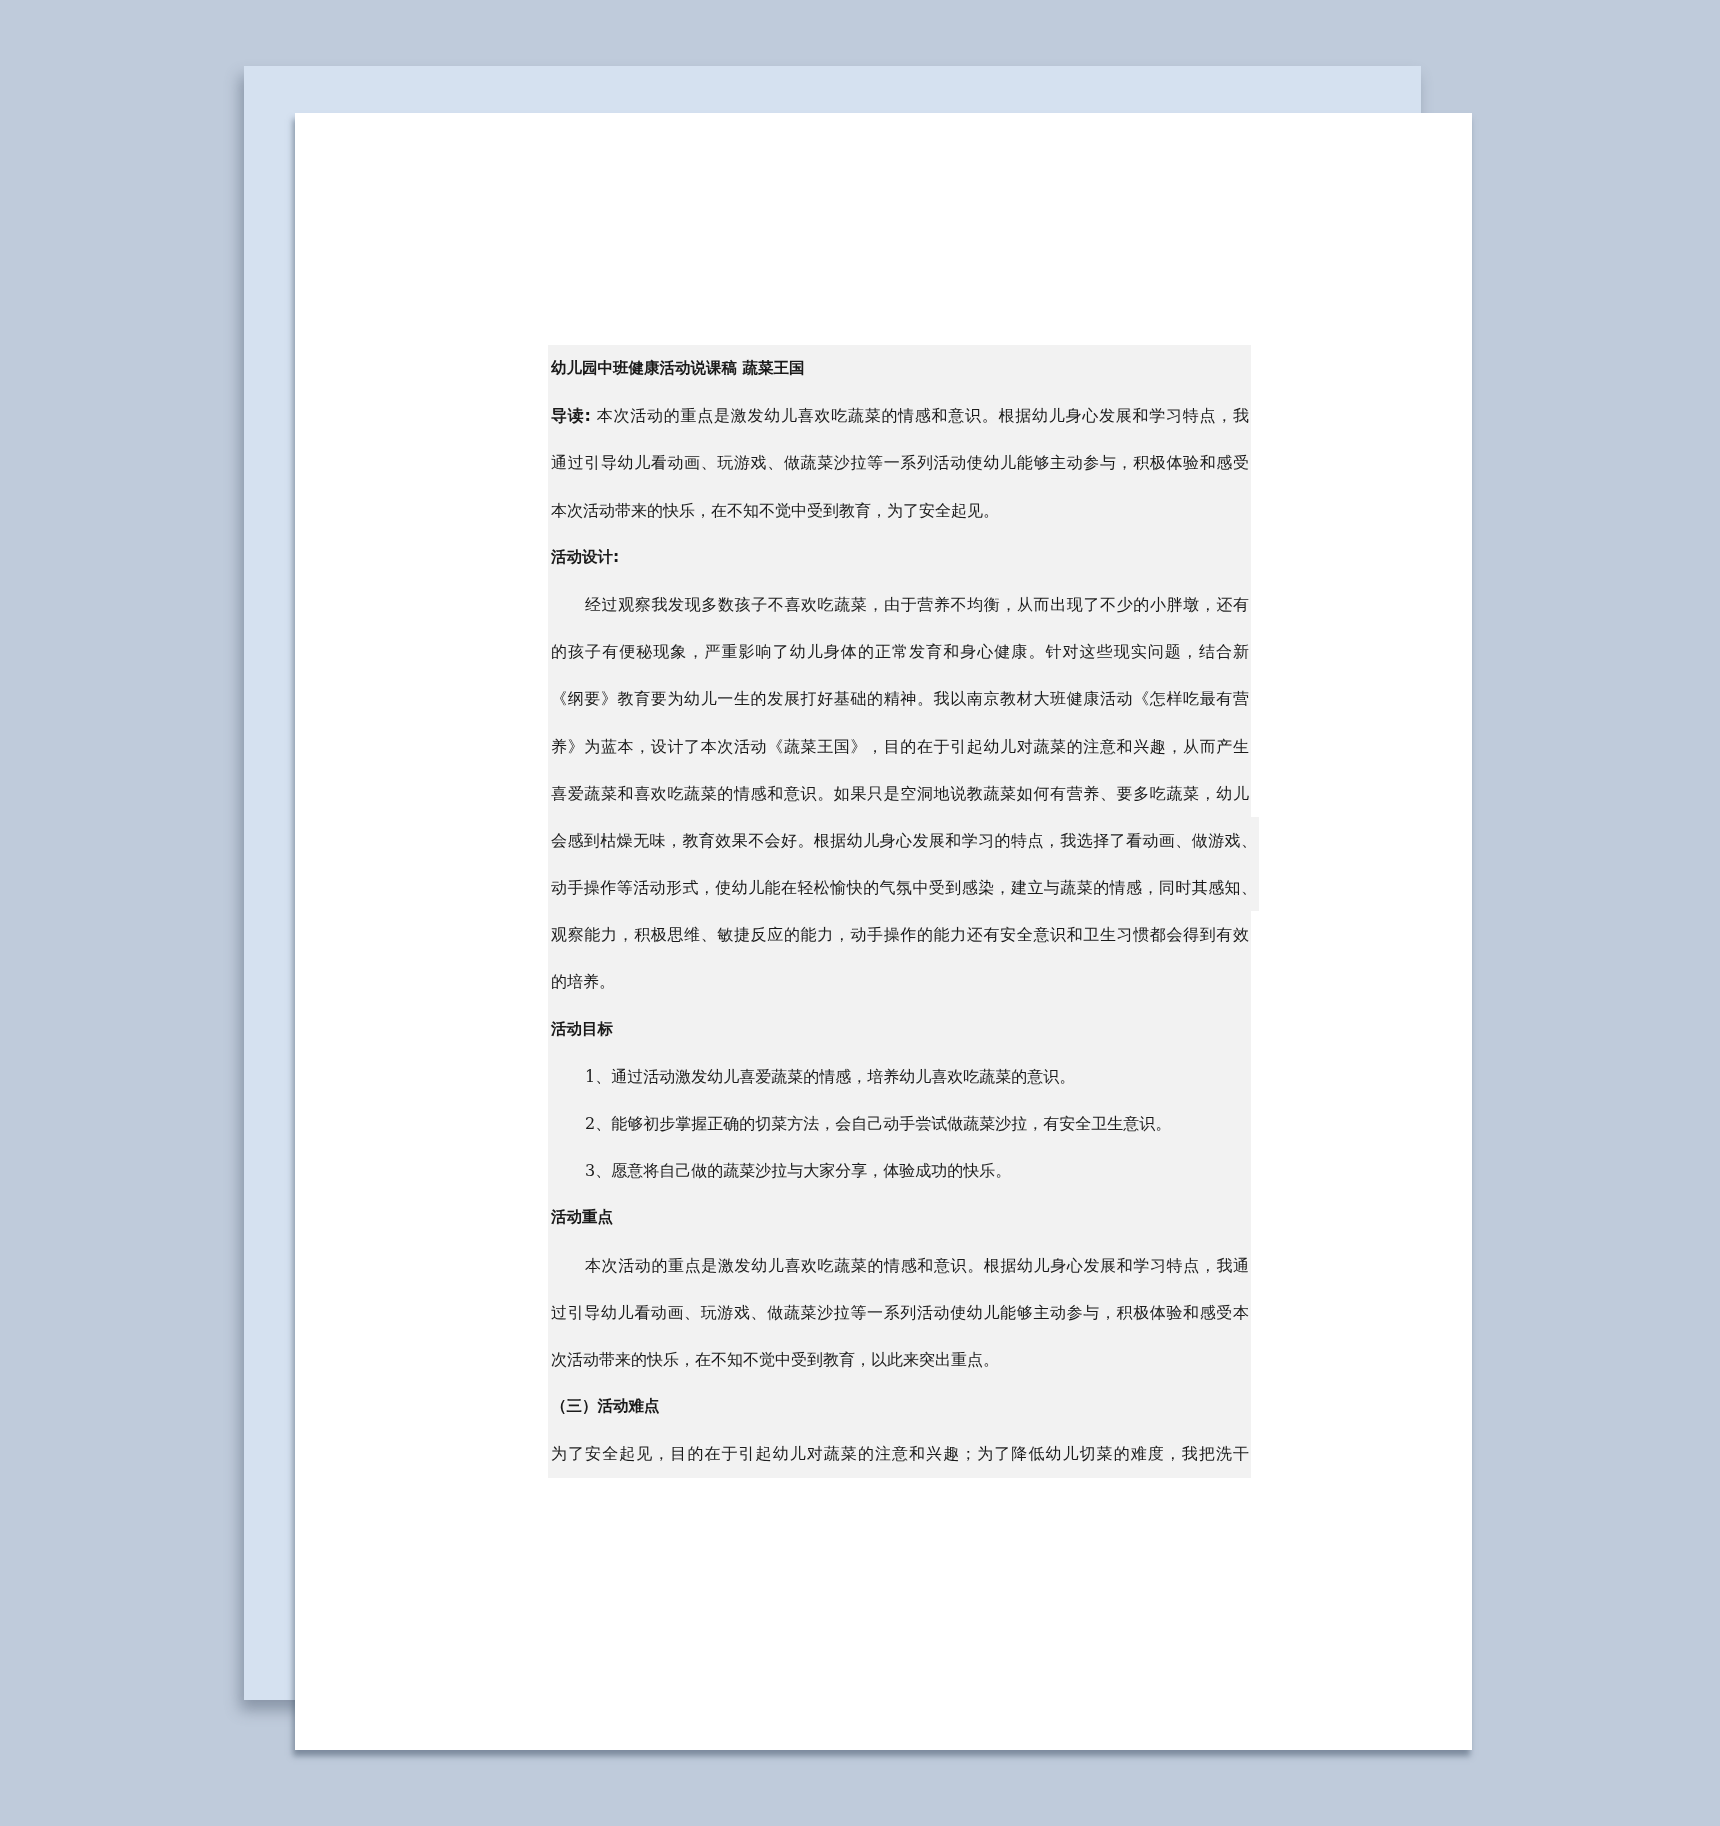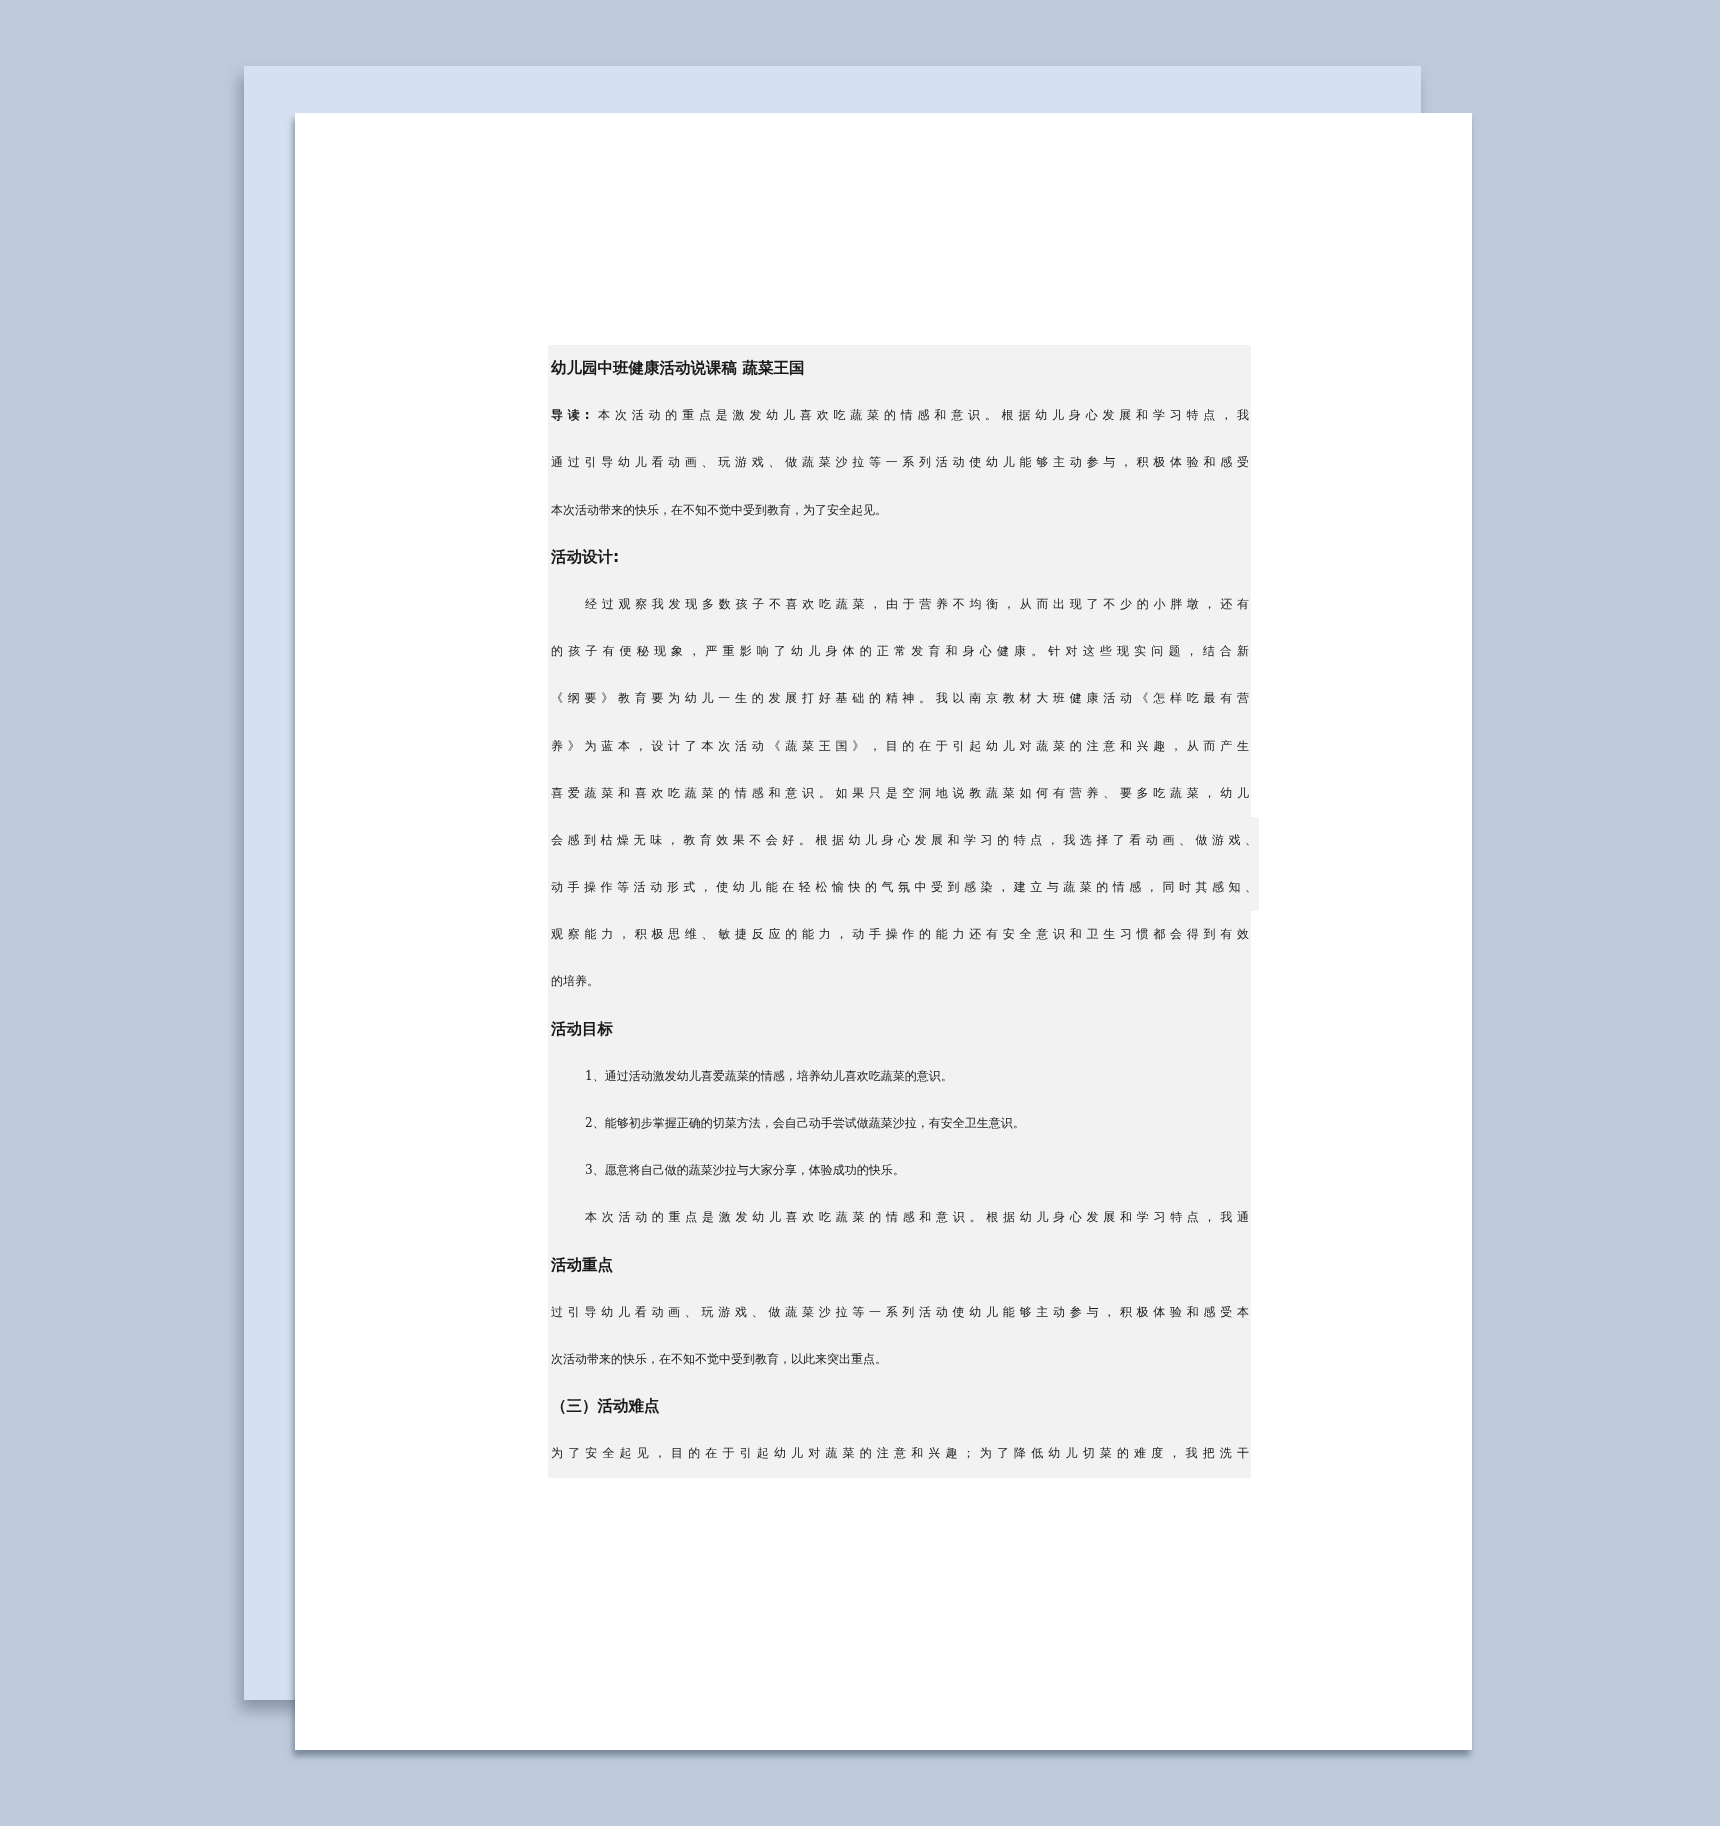--- a/index.html
+++ b/index.html
@@ -22,21 +22,21 @@
     box-shadow: -2px 6px 6px rgba(70,85,105,0.55);
   }
   .content {
     position: absolute; left: 530px; top: 345px;
     width: 703px;
     margin-left: 18px;
   }
   .line {
     height: 47.2px;
     line-height: 47.2px;
-    font-size: 12px;
+    font-size: 16px;
     color: #1a1a1a;
     white-space: nowrap;
     background: #f2f2f2;
     padding-left: 3px;
     box-sizing: border-box;
   }
   .line.wide { width: 711px; }
   .bold { font-weight: bold; font-family: "DejaVu Sans", "Liberation Sans", sans-serif; font-size: 15.5px; }
   .indent { padding-left: 37px; }
   .lead-label { font-weight: bold; font-family: "DejaVu Sans", "Liberation Sans", sans-serif; }
@@ -64,20 +64,20 @@
   <div class="line just wide">会感到枯燥无味，教育效果不会好。根据幼儿身心发展和学习的特点，我选择了看动画、做游戏、</div>
   <div class="line just wide">动手操作等活动形式，使幼儿能在轻松愉快的气氛中受到感染，建立与蔬菜的情感，同时其感知、</div>
   <div class="line just">观察能力，积极思维、敏捷反应的能力，动手操作的能力还有安全意识和卫生习惯都会得到有效</div>
   <div class="line">的培养。</div>
 
   <div class="line bold">活动目标</div>
   <div class="line indent">1、通过活动激发幼儿喜爱蔬菜的情感，培养幼儿喜欢吃蔬菜的意识。</div>
   <div class="line indent">2、能够初步掌握正确的切菜方法，会自己动手尝试做蔬菜沙拉，有安全卫生意识。</div>
   <div class="line indent">3、愿意将自己做的蔬菜沙拉与大家分享，体验成功的快乐。</div>
 
+  <div class="line bold">活动重点</div>
   <div class="line indent just">本次活动的重点是激发幼儿喜欢吃蔬菜的情感和意识。根据幼儿身心发展和学习特点，我通</div>
-  <div class="line bold">活动重点</div>
   <div class="line just">过引导幼儿看动画、玩游戏、做蔬菜沙拉等一系列活动使幼儿能够主动参与，积极体验和感受本</div>
   <div class="line">次活动带来的快乐，在不知不觉中受到教育，以此来突出重点。</div>
 
   <div class="line bold">（三）活动难点</div>
   <div class="line just">为了安全起见，目的在于引起幼儿对蔬菜的注意和兴趣；为了降低幼儿切菜的难度，我把洗干</div>
 </div>
 
 </body></html>

